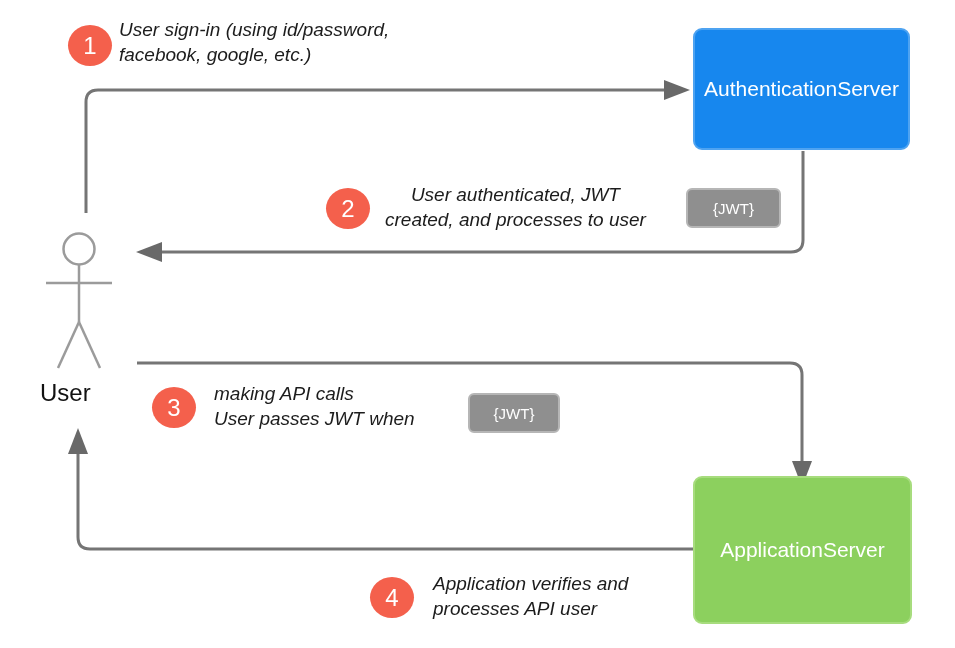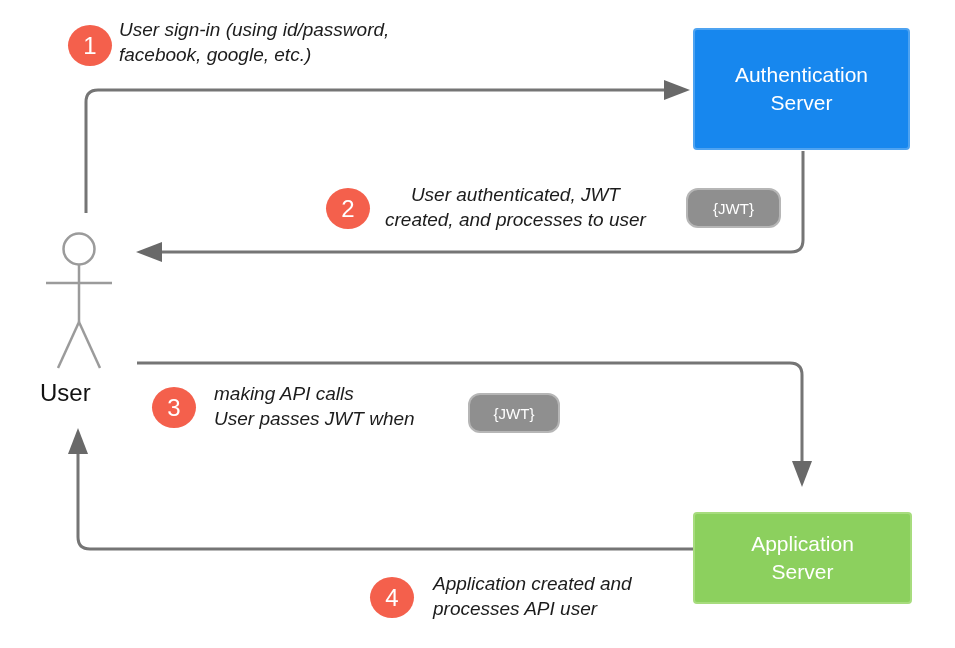--- a/index.html
+++ b/index.html
@@ -16,30 +16,30 @@
     background:#F4604C;color:#ffffff;
     display:flex;align-items:center;justify-content:center;
     font-size:24px;
   }
   .step-text{
     position:absolute;font-size:19px;line-height:25px;color:#1c1c1c;
     white-space:nowrap;
     font-style:italic;
   }
   .node{
-    position:absolute;border-radius:4px;box-sizing:border-box;
-    color:#ffffff;display:flex;flex-direction:column;
+    position:absolute;border-radius:9px;box-sizing:border-box;
+    color:#ffffff;display:flex;
     align-items:center;justify-content:center;
     font-size:21px;line-height:28px;text-align:center;
   }
   .node-auth{background:#1787EE;border:2px solid #4ea3f1;}
   .node-app{background:#8CD05E;border:2px solid #a7dc7e;}
   .jwt-badge{
     position:absolute;box-sizing:border-box;
-    background:#8F8F8F;border:2px solid #b6b6b6;border-radius:12px;
+    background:#8F8F8F;border:2px solid #b6b6b6;border-radius:6px;
     color:#ffffff;font-size:15px;
     display:flex;align-items:center;justify-content:center;
   }
   .user-label{
     position:absolute;left:40px;top:379px;width:80px;
     font-size:24px;color:#111111;
   }
 </style>
 </head>
 <body>
@@ -97,24 +97,24 @@
 
   <div class="user-label">User</div>
 
   <div class="step-circle" style="left:152px;top:387px;">3</div>
   <div class="step-text" style="left:214px;top:381px;">
     <div>making API calls</div>
     <div>User passes JWT when</div>
   </div>
   <div class="jwt-badge" style="left:468px;top:393px;width:92px;height:40px;">{JWT}</div>
 
-  <div class="node node-app" style="left:693px;top:512px;width:219px;height:92px;">
+  <div class="node node-app" style="left:693px;top:476px;width:219px;height:148px;">
     <div>Application</div>
     <div>Server</div>
   </div>
 
   <div class="step-circle" style="left:370px;top:577px;">4</div>
   <div class="step-text" style="left:433px;top:571px;">
-    <div>Application created and</div>
+    <div>Application verifies and</div>
     <div>processes API user</div>
   </div>
 
 </div>
 
 </body></html>

